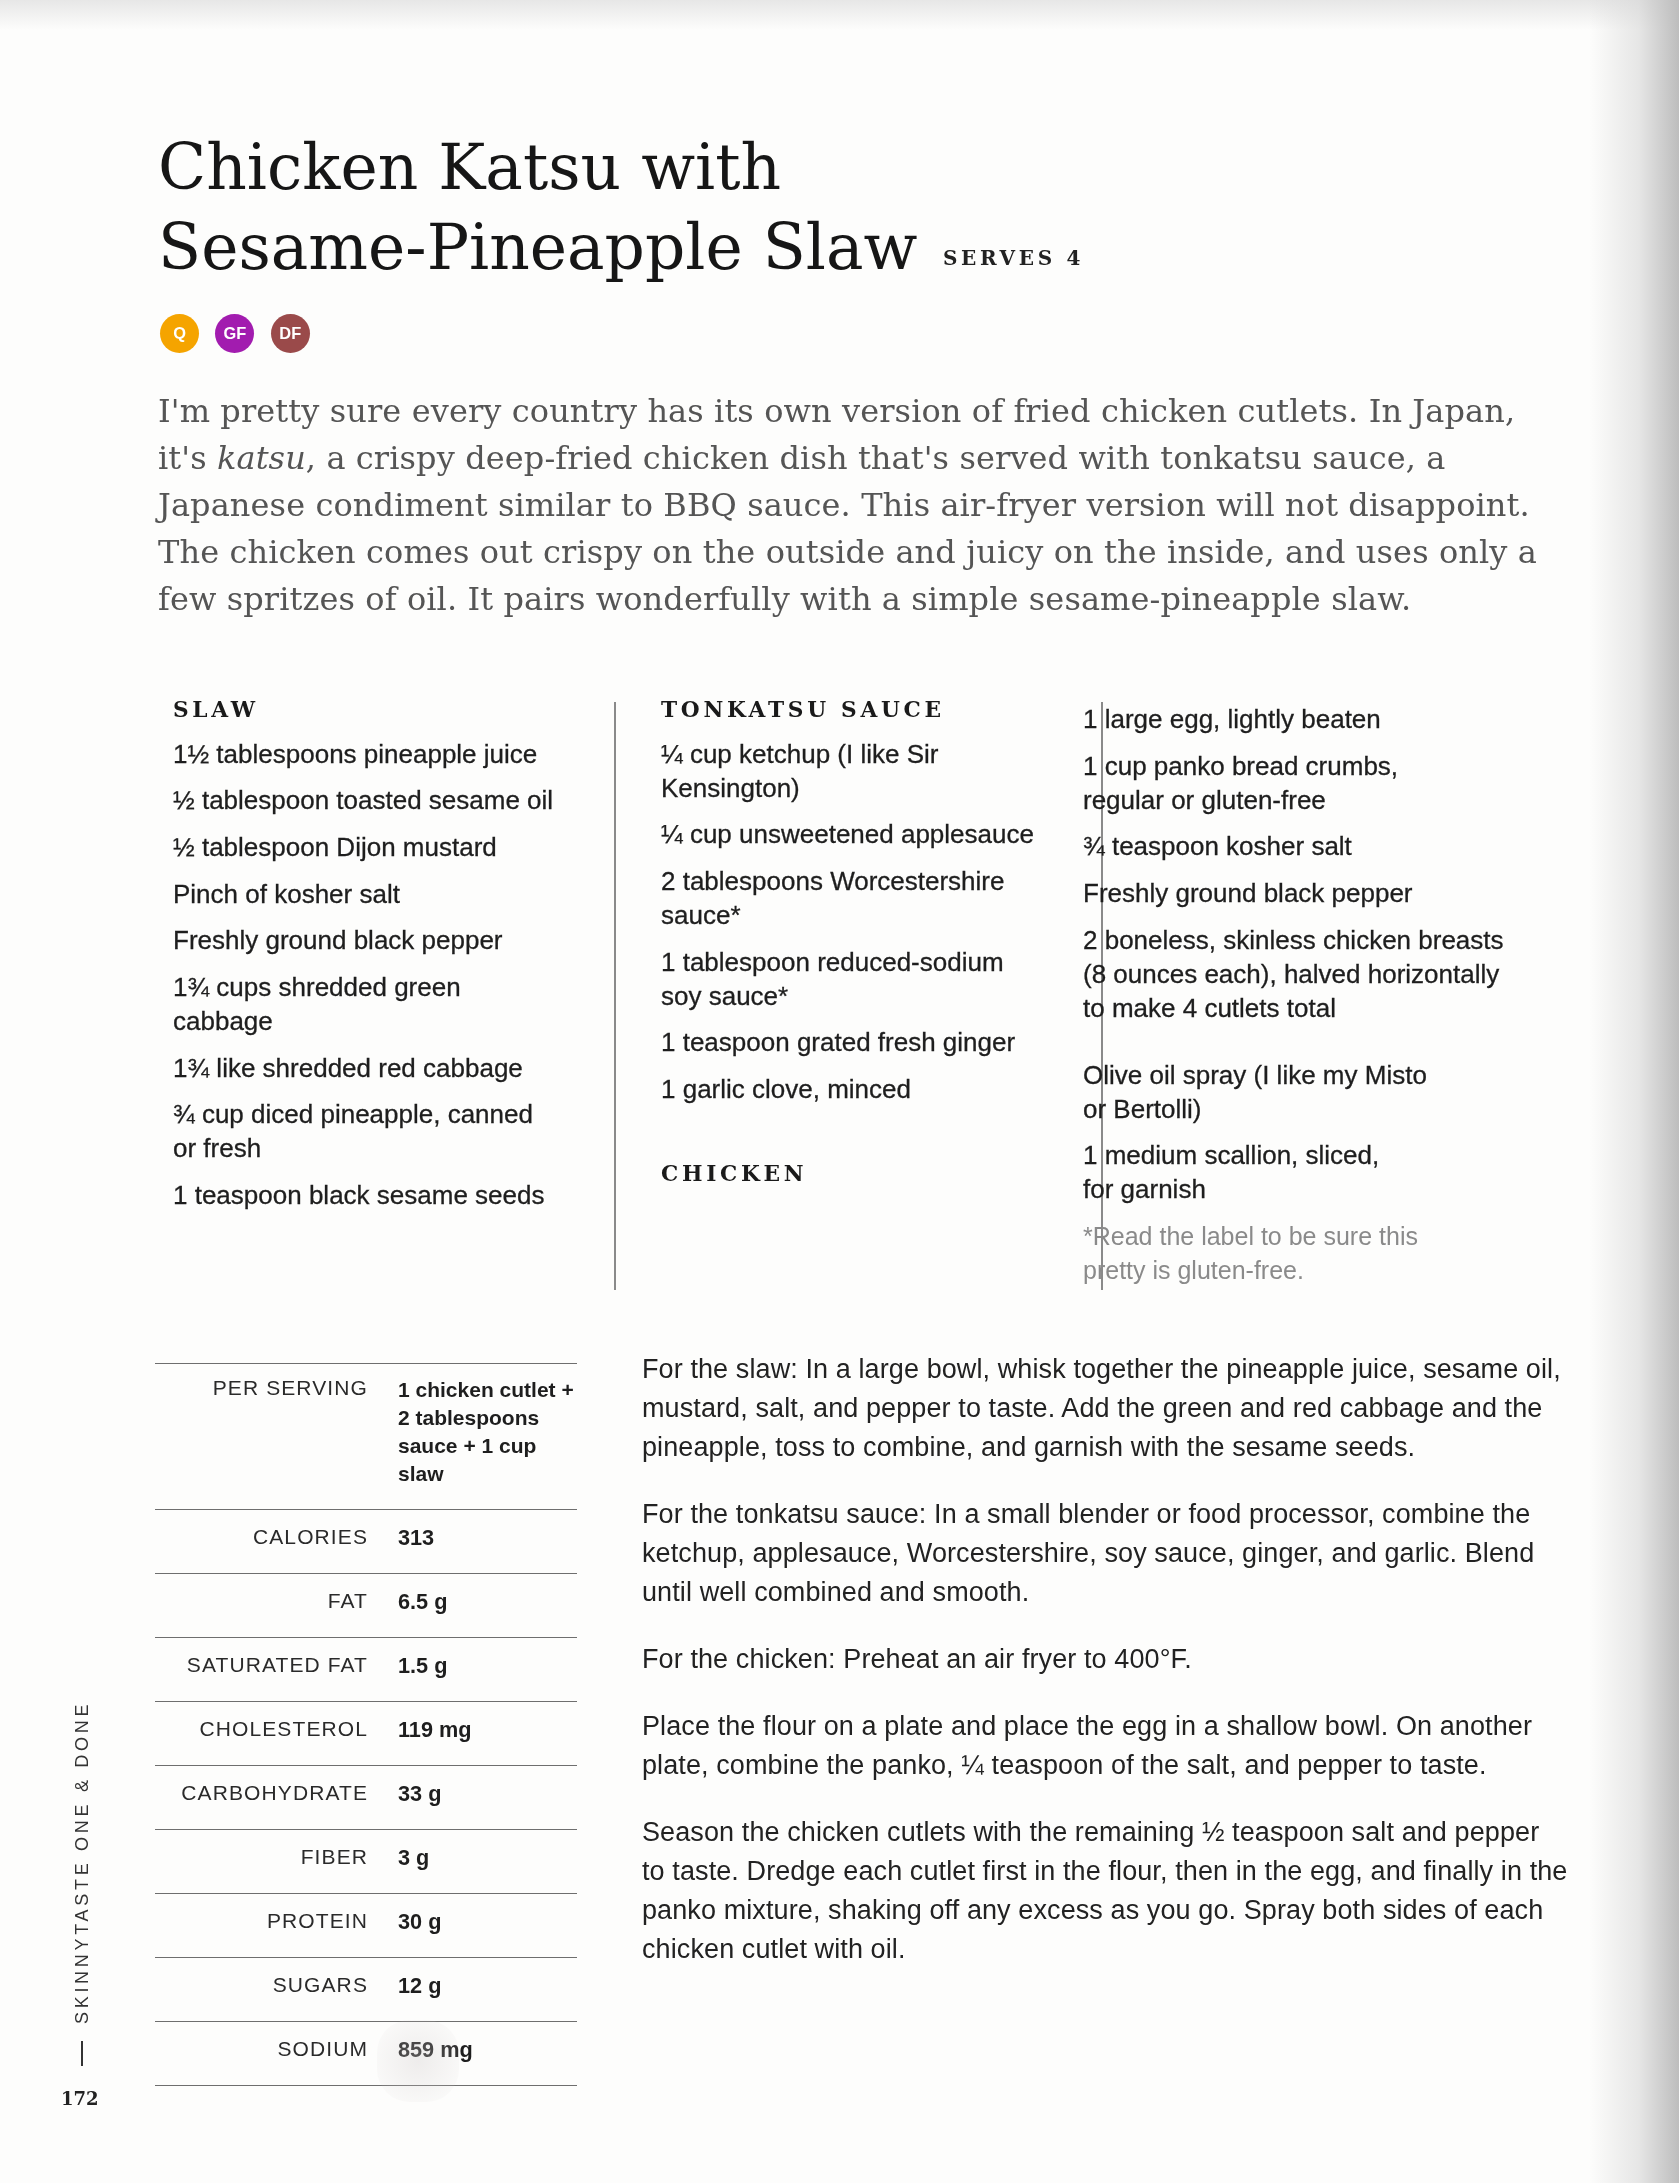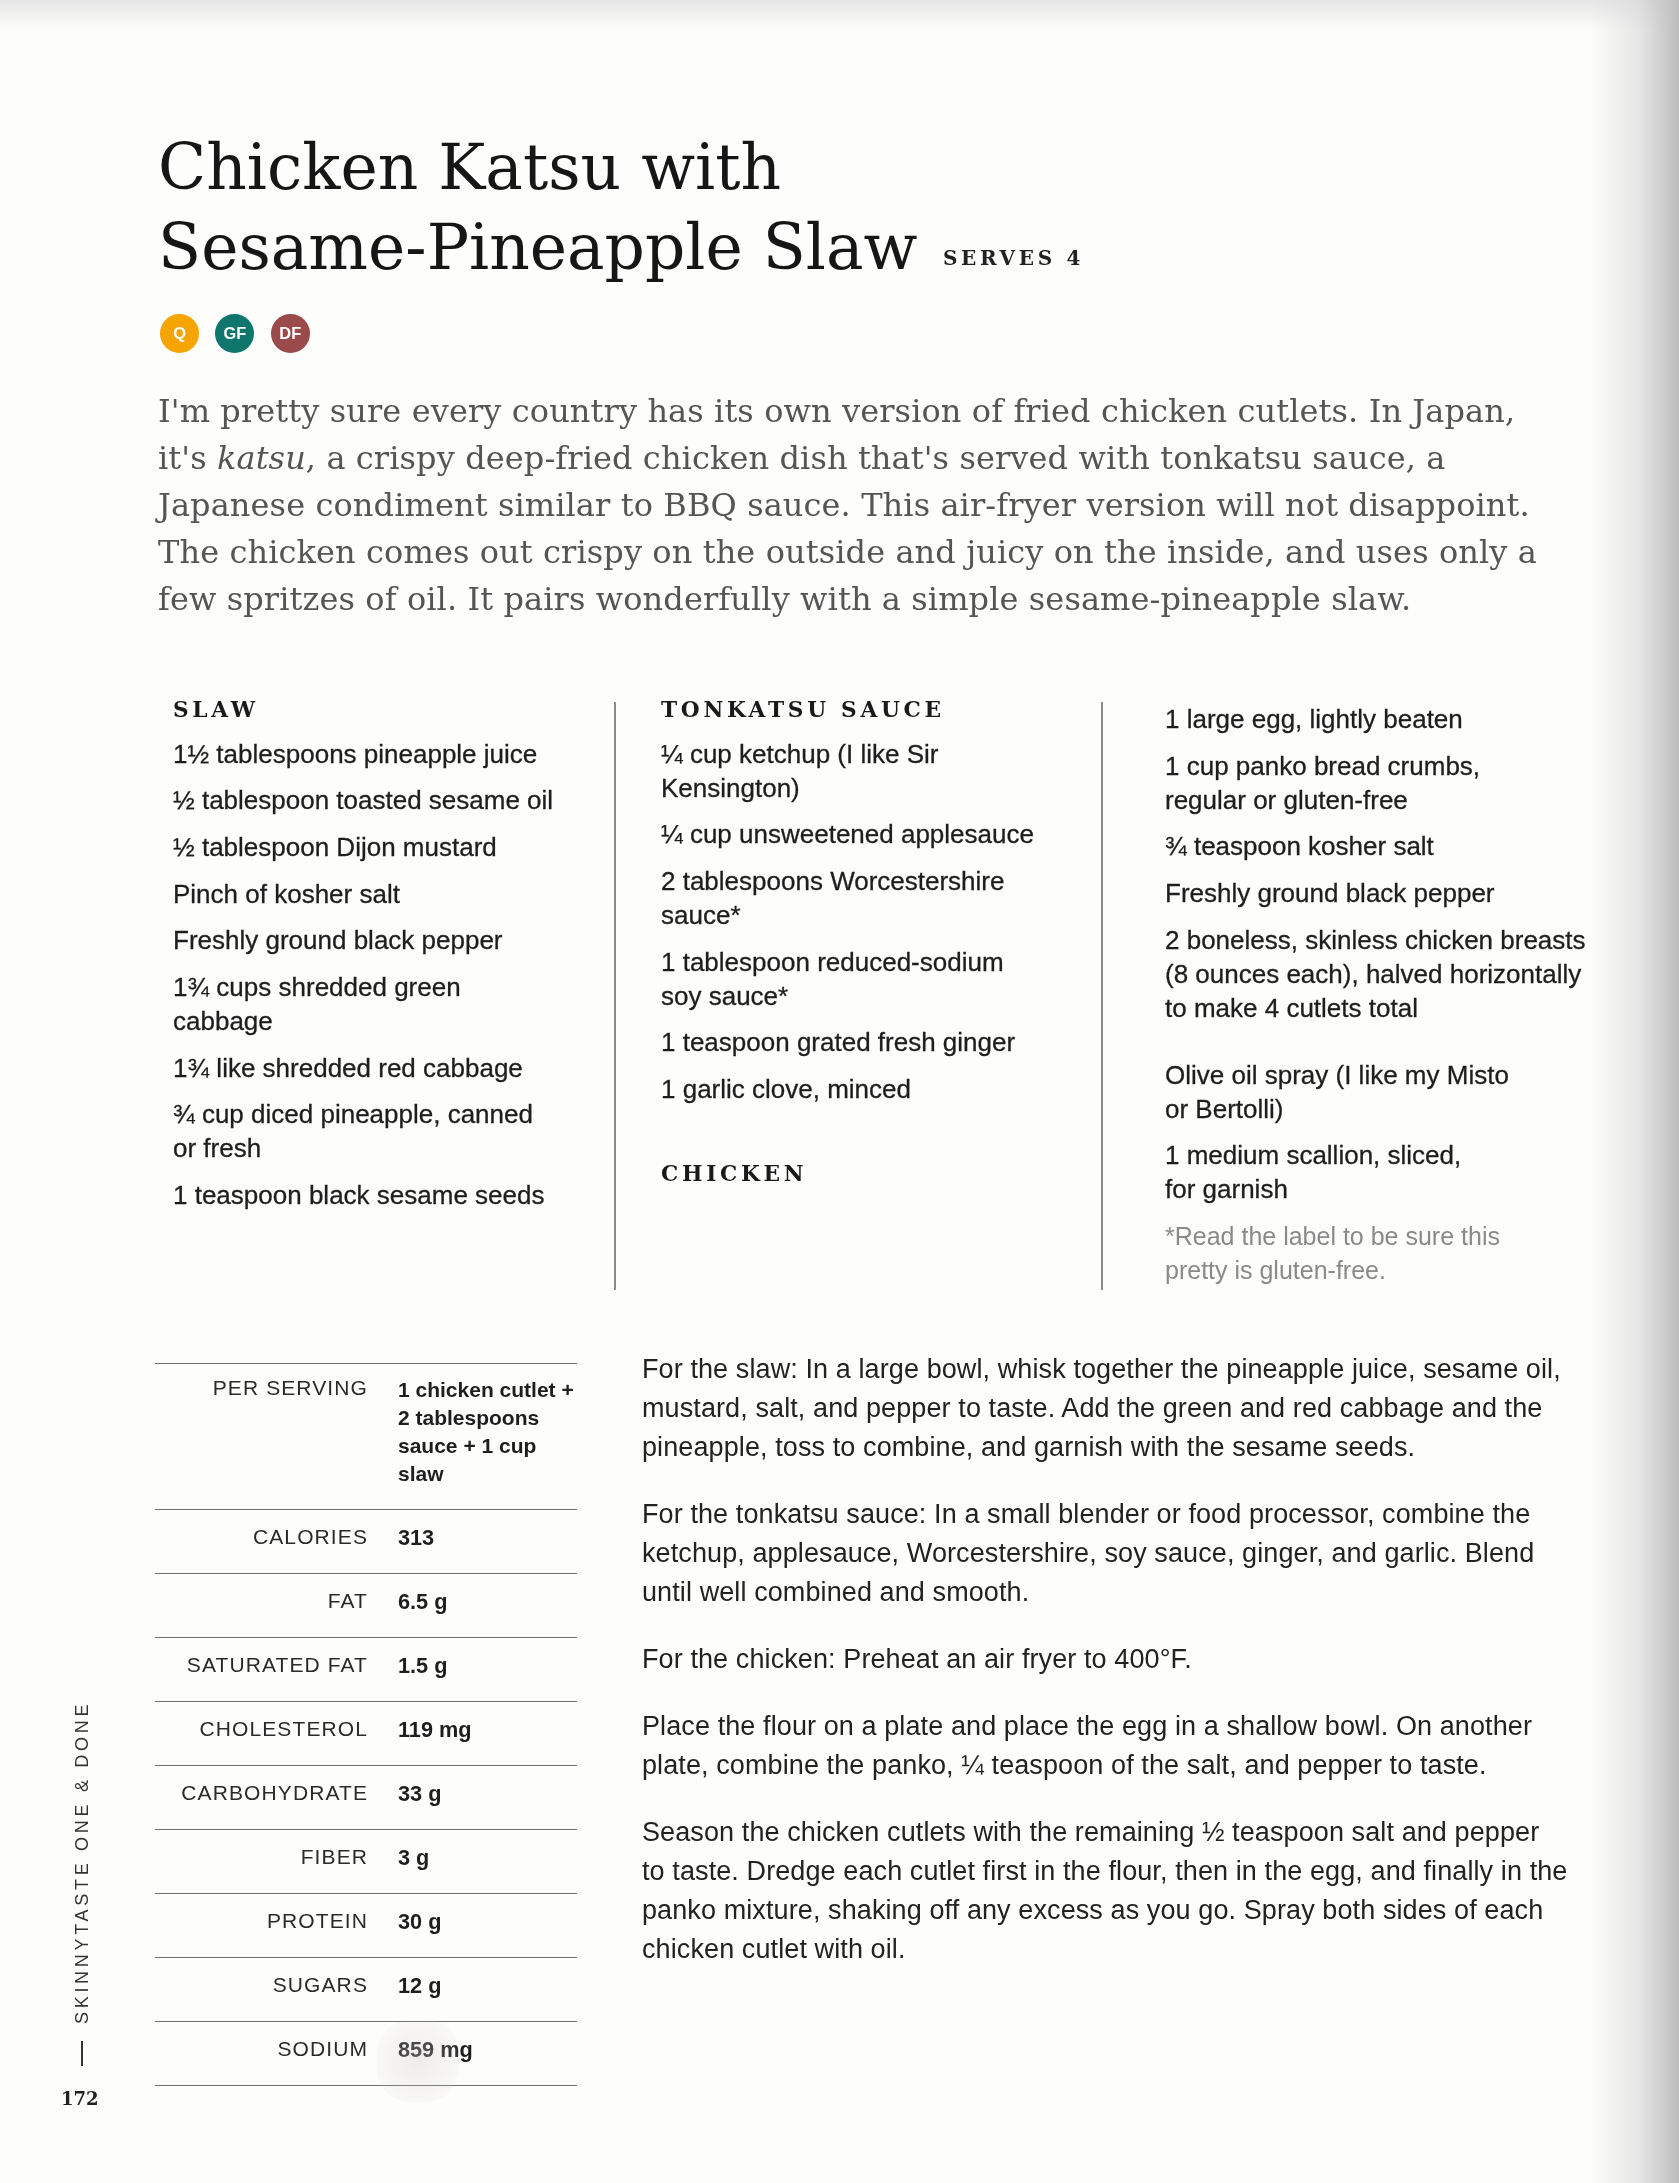--- a/index.html
+++ b/index.html
@@ -39,21 +39,21 @@
   .intro {
     position: absolute; left: 158px; top: 388px; width: 1404px;
     font-family: "DejaVu Serif", serif; font-weight: normal;
     font-size: 32px; line-height: 47px; color: #555; margin: 0;
     letter-spacing: 0.1px;
   }
   .intro em { font-style: italic; }
   .col { position: absolute; top: 693px; margin-left: 16px; }
   .col1 { left: 157px; width: 448px; }
   .col2 { left: 645px; width: 448px; }
-  .col3 { left: 1149px; width: 448px; }
+  .col3 { left: 1067px; width: 448px; }
   .divider { position: absolute; top: 702px; width: 1.5px; height: 588px; background: #8a8a8a; }
   .sec-head {
     font-family: "DejaVu Serif", serif; font-weight: bold;
     font-size: 21.7px; letter-spacing: 3.7px; color: #1a1a1a;
     margin: 0 0 10.5px 0; line-height: 33px;
   }
   .ing { list-style: none; margin: 0; padding: 0; }
   .ing li {
     font-family: "Liberation Sans", sans-serif; font-size: 26px; font-weight: normal;
     line-height: 34px; color: #1e1e1e; margin-bottom: 12.7px;
@@ -109,21 +109,21 @@
 <div class="edge-top"></div>
 <div class="edge-right"></div>
 
 <h1 class="title">
   <span class="line">Chicken Katsu with</span>
   <span class="line"><span>Sesame-Pineapple Slaw</span><span class="serves">SERVES 4</span></span>
 </h1>
 
 <div class="badges">
   <div class="badge" style="background:#F5A400;">Q</div>
-  <div class="badge" style="background:#0f766e;">GF</div>
+  <div class="badge" style="background:#a21caf;">GF</div>
   <div class="badge" style="background:#9A4A4A;">DF</div>
 </div>
 
 <p class="intro"><span>I'm pretty sure every country has its own version of fried chicken cutlets. In Japan, it's </span><em>katsu</em><span>, a crispy deep-fried chicken dish that's served with tonkatsu sauce, a Japanese condiment similar to BBQ sauce. This air-fryer version will not disappoint. The chicken comes out crispy on the outside and juicy on the inside, and uses only a few spritzes of oil. It pairs wonderfully with a simple sesame-pineapple slaw.</span></p>
 
 <div class="col col1">
   <h3 class="sec-head">SLAW</h3>
   <ul class="ing">
     <li>1½ tablespoons pineapple juice</li>
     <li>½ tablespoon toasted sesame oil</li>

